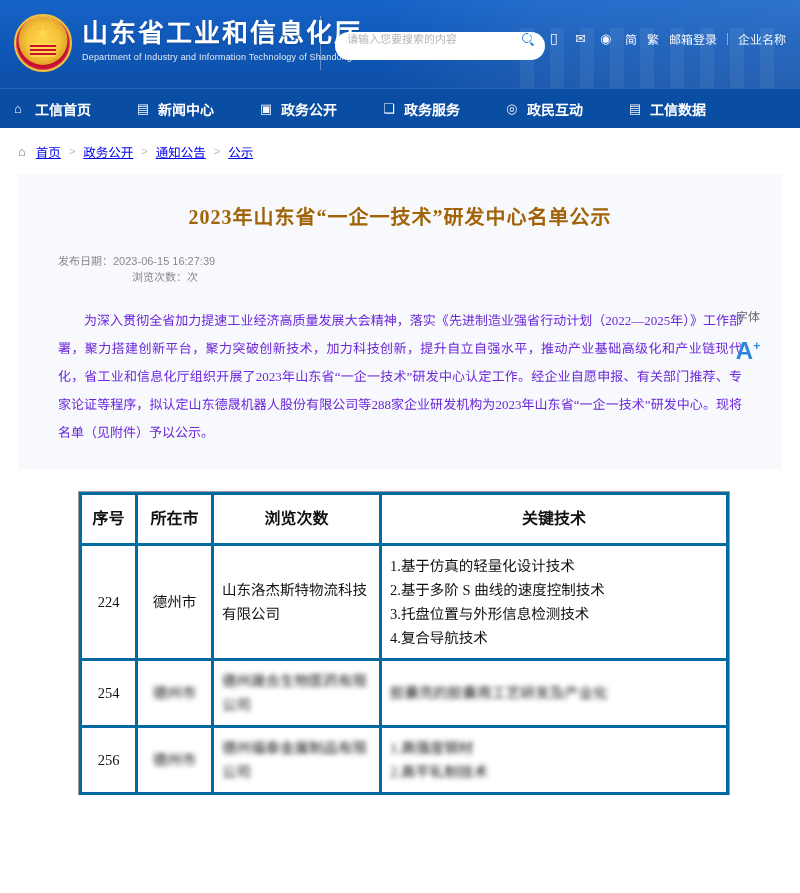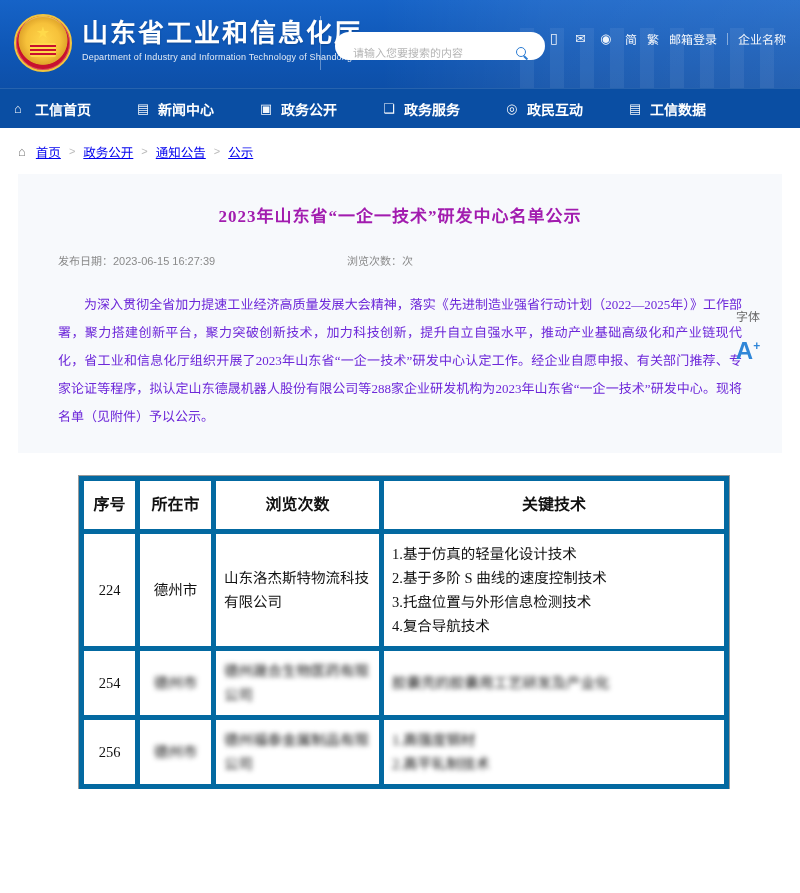--- a/index.html
+++ b/index.html
@@ -53,22 +53,22 @@
   }
   .site-title-block { position:absolute; left:82px; top:18px; color:#fff; }
   .site-title-cn { font-size:26px; font-weight:bold; letter-spacing:2px; line-height:30px; text-shadow:0 1px 2px rgba(0,0,0,.2);}
   .site-title-en { font-size:9px; opacity:.88; margin-top:4px; letter-spacing:.2px;}
   .title-divider{
     position:absolute; left:320px; top:16px; width:1px; height:54px;
     background: rgba(255,255,255,.35);
   }
   .search-box{
     position:absolute; left:335px; top:32px; width:210px; height:28px;
-    background:#fff; border-radius:14px; display:flex; align-items:flex-end;
-    padding: 0 16px;
+    background:#fff; border-radius:14px; display:flex; align-items:flex-start;
+    padding: 0 10px;
   }
   .search-input{
     border:0; outline:0; flex:1; font-size:11px; color:#333;
     font-family:"Liberation Sans","DejaVu Sans",sans-serif; background:transparent;
   }
   .search-input::placeholder{ color:#b5b5b5; }
   .search-icon{ width:14px; height:14px; position:relative; flex:0 0 14px;}
   .search-icon:before{
     content:""; position:absolute; left:1px; top:1px; width:8px; height:8px;
     border:1.6px solid #2b7cd3; border-radius:50%;
@@ -119,27 +119,27 @@
 
   
   .article{
     margin: 0 18px;
     background:#f7f9fc;
     padding: 26px 40px 22px 40px;
     position:relative;
     min-height: 224px;
   }
   .article-title{
-    text-align:center; font-size:17px; font-weight:bold; color:#a21caf;
+    text-align:center; font-size:20px; font-weight:bold; color:#a16207;
     letter-spacing:1px; line-height:34px; margin-bottom:18px;
     font-family:"Liberation Serif","DejaVu Serif",serif;
   }
   .meta-row{
     display:flex; align-items:flex-start; font-size:11px; color:#8a8a8a;
-    border-bottom:1px dashed transparent; padding-bottom:8px;
+    border-bottom:1px dashed transparent; padding-bottom:8px;flex-direction:column;
   }
   .meta-row .m1{ width:215px; }
   .meta-row .m2{ flex:1; }
   .meta-row .m3{ width:140px; text-align:right; }
   .article-body{
     font-size:13px; color:#6d28d9; line-height:28px; text-align:justify;
     margin-top:14px; text-indent:0;
     font-family:"Liberation Serif","DejaVu Serif",serif;
   }
   .article-body p{ margin:0; text-indent:2em;}
@@ -156,21 +156,21 @@
   .table-wrap{
     margin: 22px 70px 0 78px;
     border:1px solid #9a9a9a;
     border-bottom:0;
   }
   table.att{
     width:100%; border-collapse:collapse; table-layout:fixed;
     font-family:"Liberation Serif","DejaVu Serif",serif;
   }
   table.att th, table.att td{
-    border:5px solid #0369a1;
+    border:3px solid #0369a1;
     padding:8px 8px;
     font-size:14.5px;
     color:#111;
     vertical-align:middle;
     line-height:24px;
   }
   table.att th{ text-align:center; font-weight:bold; font-size:16px; padding:12px 6px;}
   col.c-no{ width:56px;}
   col.c-city{ width:76px;}
   col.c-name{ width:168px;}

